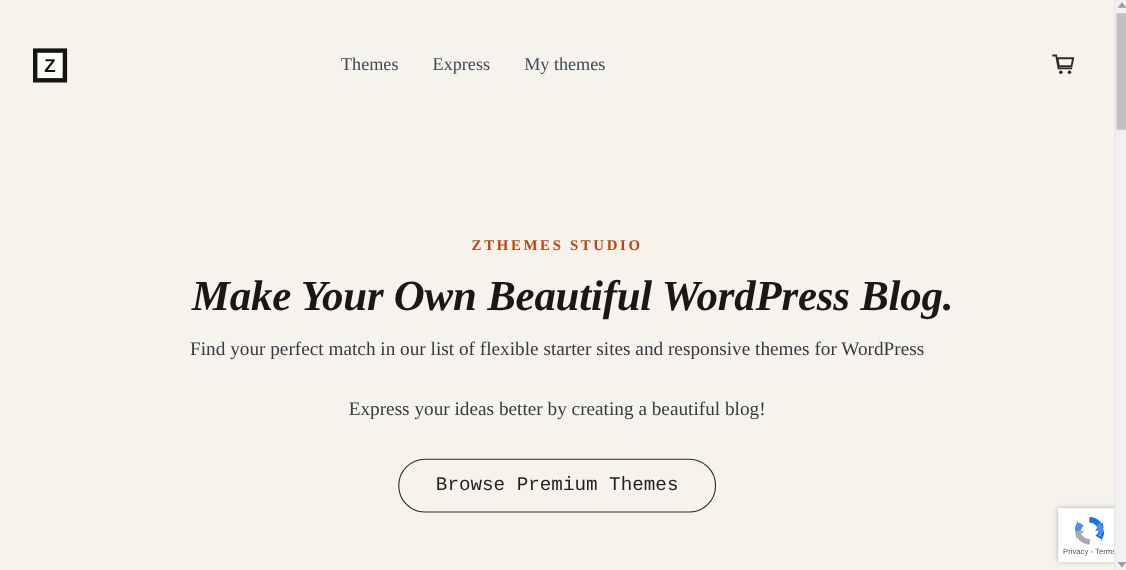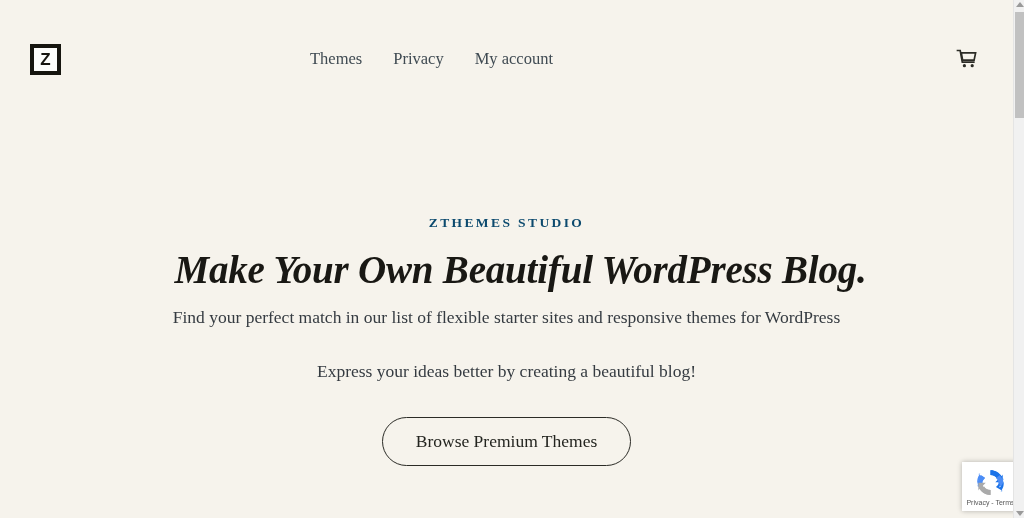--- a/index.html
+++ b/index.html
@@ -100,21 +100,21 @@
     width: 1013px;
     text-align: center;
   }
 
   .eyebrow {
     margin-top: 96px;
     font-family: "Liberation Serif", "DejaVu Serif", serif;
     font-size: 13.5px;
     font-weight: bold;
     letter-spacing: 2.4px;
-    color: #0c4a6e;
+    color: #c2410c;
     text-transform: uppercase;
     line-height: 18px;
   }
 
   .headline {
     margin: 14px 0 4px 0;
     font-family: "Liberation Serif", "DejaVu Serif", serif;
     font-style: italic;
     font-weight: bold;
     font-size: 39px;
@@ -137,21 +137,21 @@
   .cta-wrap {
     margin-top: 33px;
   }
   .cta-button {
     display: inline-block;
     box-sizing: border-box;
     padding: 12px 33px 13px 33px;
     border: 1.6px solid #2b2b26;
     border-radius: 40px;
     background: transparent;
-    font-family: Liberation Serif, serif;
+    font-family: Liberation Mono, monospace;
     font-size: 17.5px;
     line-height: 22px;
     color: #23241f;
     cursor: pointer;
     white-space: nowrap;
   }
 
   
   .recaptcha-badge {
     position: absolute;
@@ -229,22 +229,22 @@
 <div class="page">
 
   <div class="site-header">
 
     <div class="logo-mark">
       <div class="logo-inner">Z</div>
     </div>
 
     <nav class="main-nav">
       <a class="nav-link" href="#">Themes</a>
-      <a class="nav-link" href="#">Privacy</a>
-      <a class="nav-link" href="#">My account</a>
+      <a class="nav-link" href="#">Express</a>
+      <a class="nav-link" href="#">My themes</a>
     </nav>
 
     <div class="cart-button">
       <svg width="24" height="24" viewBox="0 0 24 24">
         <path d="M1.5 2.5 H4.2 L6.3 14.2 H17.8" fill="none" stroke="#2c2c26" stroke-width="1.7" stroke-linecap="square" stroke-linejoin="miter"></path>
         <path d="M5.3 4.9 H19.6 L18.1 12.2 H6.6 Z" fill="none" stroke="#2c2c26" stroke-width="1.7" stroke-linejoin="miter"></path>
         <circle cx="8.4" cy="17.7" r="1.6" fill="#2c2c26"></circle>
         <circle cx="16.2" cy="17.7" r="1.6" fill="#2c2c26"></circle>
       </svg>
     </div>

